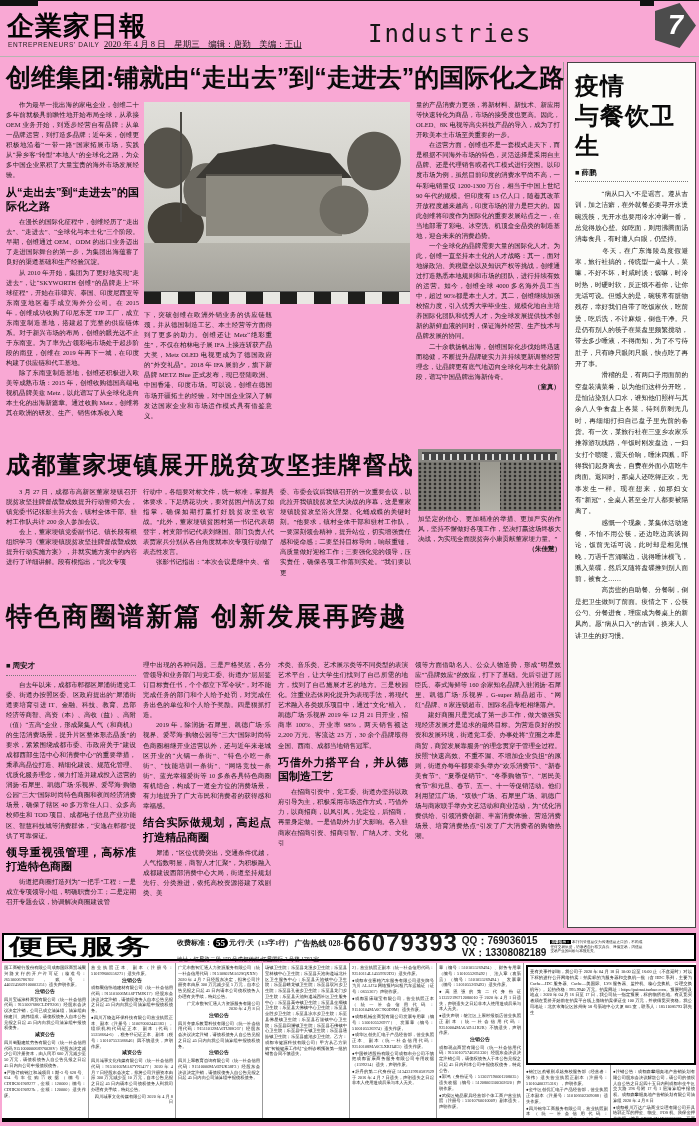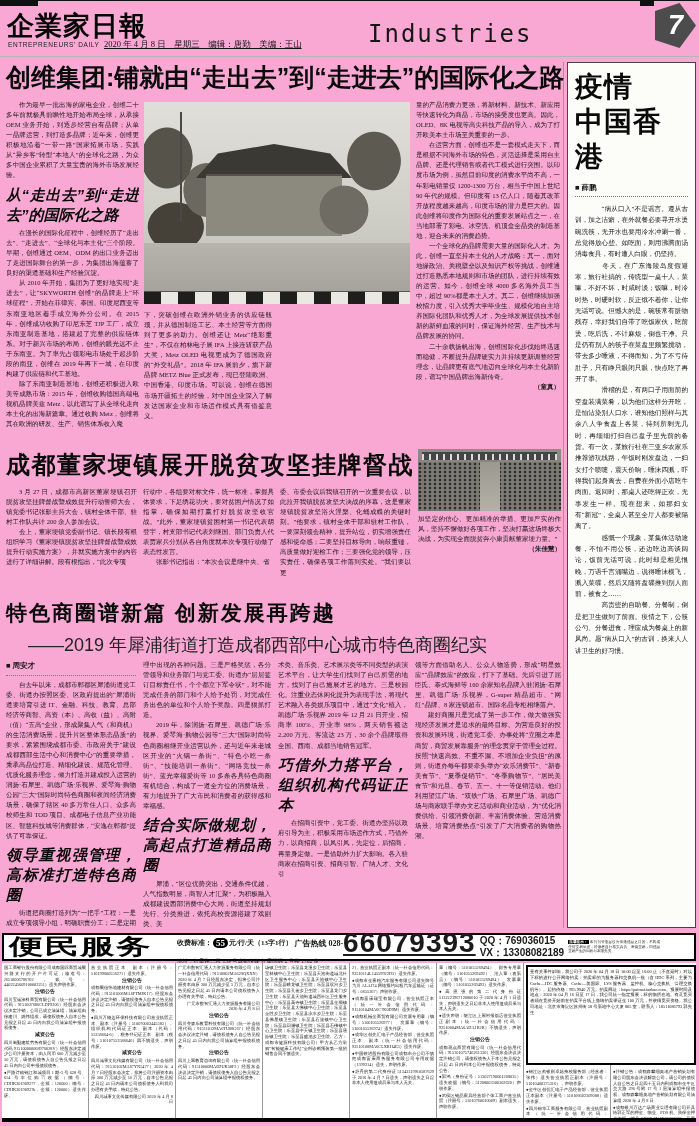--- a/index.html
+++ b/index.html
@@ -23,27 +23,27 @@
     clip-path:polygon(0 18%, 60% 0, 100% 50%, 60% 100%, 0 82%);
     display:flex; align-items:center; justify-content:center;
     color:#fff; font-size:27px; font-weight:bold; font-style:italic; font-family:"Liberation Sans",sans-serif;
   }
   .hrule { position:absolute; left:0; top:56px; width:699px; height:1px; background:#b5b5b0; }
   .vrule-main { position:absolute; left:563px; top:62px; width:1px; height:866px; background:#9a9a95; }
   
   .h-art { position:absolute; font-family:"Liberation Sans",sans-serif; font-weight:bold; color:#0b0b0b; white-space:nowrap; }
   .h1 { left:6px; top:61px; font-size:25px; letter-spacing:0px; }
   .h2 { left:6px; top:449px; font-size:24px; letter-spacing:1.5px; }
-  .h3 { left:6px; top:599px; font-size:21px; letter-spacing:2px; }
+  .h3 { left:6px; top:599px; font-size:26px; letter-spacing:2px; }
   .h3sub { position:absolute; left:28px; top:633px; font-size:18px; color:#222; white-space:nowrap; font-family:"Liberation Sans",sans-serif; }
   .col { position:absolute; font-size:6.5px; line-height:1.55; text-align:justify; overflow:hidden; color:#181818; }
   .it { text-indent:0; }
   .it-p { text-indent:2em; }
   .it-cont { text-indent:0; }
-  .it-sub { font-family:"Liberation Sans",sans-serif; font-weight:bold; font-size:15px; line-height:1.35; margin:4px 0 3px 0; text-indent:0; color:#0b0b0b;font-style:italic; }
+  .it-sub { font-family:"Liberation Sans",sans-serif; font-weight:bold; font-size:11px; line-height:1.35; margin:4px 0 3px 0; text-indent:0; color:#0b0b0b; }
   .it-sign { text-align:right; font-weight:bold; }
   .it-byline { font-family:"Liberation Sans",sans-serif; font-weight:bold; font-size:7.5px; border-bottom:1px dotted #777; padding-bottom:3px; margin-bottom:4px; }
   
   .a1c1 { left:6px;  top:100px; width:133px; height:346px; }
   .a1c2a{ left:144px; top:310px; width:128px; height:136px; }
   .a1c2b{ left:278px; top:307px; width:132px; height:139px; }
   .a1c3 { left:416px; top:100px; width:144px; height:346px; }
   
   .a2c1 { left:6px;   top:487px; width:131px; height:106px; }
   .a2c2 { left:143px; top:487px; width:131px; height:106px; }
@@ -76,33 +76,33 @@
   .photo2 { position:absolute; left:418px; top:449px; width:143px; height:62px; background:linear-gradient(#8e8c87,#6e6c67); overflow:hidden; }
   .ph2-banner { position:absolute; left:4px; top:3px; width:135px; height:8px; background:#454545;
     background-image:repeating-linear-gradient(90deg,#dcdcda 0 2px, transparent 2px 7px); background-size:auto; background-position:0 2px; background-repeat:repeat-x; }
   .ph2-crowd { position:absolute; left:0; top:13px; width:143px; height:49px;
     background-color:#7d7b75;
     background-image:radial-gradient(circle at 2px 2px, #2e2d2b 1px, transparent 1.7px);
     background-size:5px 4px; }
   .ph2-aisle { position:absolute; left:62px; top:13px; width:20px; height:49px; background:linear-gradient(#9a988f,#b3b1a8); }
   
   .sidebar { position:absolute; left:567px; top:62px; width:129px; height:866px; border:1px solid #444; background:#fcfcf9; padding:8px 7px; }
-  .sb-title { font-family:Liberation Mono, monospace; font-weight:bold; font-size:28px; line-height:1.25; color:#0a0a0a; letter-spacing:1px; }
+  .sb-title { font-family:Liberation Sans, sans-serif; font-weight:bold; font-size:24px; line-height:1.25; color:#0a0a0a; letter-spacing:1px; }
   .sb-byline { font-family:"Liberation Sans",sans-serif; font-weight:bold; font-size:7.5px; margin-top:7px; border-bottom:1px dotted #777; padding-bottom:3px; }
   .sb-body { margin-top:6px; font-size:6.6px; line-height:1.72; text-align:justify; color:#151515; height:740px; overflow:hidden; }
   .sb-body .it-p { margin:0; }
   
   .banner { position:absolute; left:2px; top:933px; width:694px; height:28px; border:2px solid #000; background:#fff; display:flex; align-items:center; }
   .bn-title { flex:0 0 auto; margin-left:5px; width:168px; font-size:22px; font-weight:bold; letter-spacing:1px; transform:scaleX(1.55); transform-origin:left center; white-space:nowrap; color:#050505; }
   .bn-mid { flex:0 0 auto; display:flex; flex-direction:column; }
   .bn-feerow { display:flex; align-items:center; white-space:nowrap; }
   .bn-fee-label, .bn-fee-unit { font-size:7px; font-weight:bold; }
   .bn-fee-price { display:inline-block; background:#000; color:#fff; font-weight:bold; font-size:9px; border-radius:8px; padding:0 3px; margin:0 1px; }
   .bn-hot-label { font-size:8px; font-weight:bold; margin-left:2px; }
-  .bn-hot-num { font-size:28px; font-weight:bold; letter-spacing:1px; font-family:"Liberation Sans",sans-serif; line-height:1;text-decoration:underline; }
+  .bn-hot-num { font-size:24px; font-weight:bold; letter-spacing:1px; font-family:"Liberation Sans",sans-serif; line-height:1; }
   .bn-address { font-size:5.5px; white-space:nowrap; margin-top:1px; }
   .bn-qqvx { flex:0 0 auto; margin-left:4px; font-family:"Liberation Sans",sans-serif; font-weight:bold; font-size:10px; line-height:1.25; white-space:nowrap; }
   .bn-notice { flex:0 0 auto; margin-left:4px; width:92px; font-size:3.6px; line-height:1.35; text-align:justify; color:#222; }
   .bn-notice-label { background:#000; color:#fff; padding:0 1px; font-weight:bold; }
   
   .ads { position:absolute; left:2px; top:963px; width:694px; height:159px; border-bottom:4px solid #000; background:#fff; overflow:hidden; }
   .adcol { position:absolute; top:2px; width:82px; height:155px; overflow:hidden; font-size:4.3px; line-height:1.34; text-align:justify; color:#222; }
   .adcol .it { margin-bottom:1px; }
   .it-adtitle { text-align:center; font-weight:bold; font-size:5px; margin:1px 0; text-indent:0; }
   .adcol .it-sign { text-align:right; font-weight:normal; }
@@ -170,46 +170,45 @@
     </div>
   <div class="col a2c3">
       <div class="it it-cont">委、市委会议后我镇召开的一次重要会议，以此拉开我镇脱贫攻坚大决战的序幕，这是董家埂镇脱贫攻坚浴火涅槃、化蛹成蝶的关键时刻。”他要求，镇村全体干部和驻村工作队，一要深刻领会精神，提升站位，切实增强责任感和使命感；二要坚持目标导向，响鼓重锤，高质量做好迎检工作；三要强化党的领导，压实责任，确保各项工作落到实处。“我们要以更</div>
     </div>
   <div class="col a2c4">
       <div class="it it-cont">加坚定的信心、更加精准的举措、更加严实的作风，坚持不懈做好各项工作，坚决打赢这场终极大决战，为实现全面脱贫奔小康贡献董家埂力量。”</div>
       <div class="it it-sign">（朱佳慧）</div>
     </div>
 
   <div class="h-art h3">特色商圈谱新篇  创新发展再跨越</div>
-  <div class="h3sub">——2019 年犀浦街道打造成都西部中心城市特色商圈纪实</div>
   <div class="col a3c1">
       <div class="it it-byline">■ 周安才</div>
       <div class="it it-p">自去年以来，成都市郫都区犀浦街道党工委、街道办按照区委、区政府提出的“犀浦街道要培育引进 IT、金融、科技、教育、总部经济等商智、高资（本）、高收（益）、高附（值）“五高”企业，形成聚集人气（和商机）的生活消费场景，提升片区整体形态品质”的要求，紧紧围绕成都市委、市政府关于“建设成都西部生活中心和消费中心”的重要举措，秉承高品位打造、精细化建设、规范化管理、优质化服务理念，倾力打造并建成投入运营的润扬·石犀里、凯德广场·乐视界、爱琴海·购物公园“三大”国际时尚特色商圈和夜间经济消费场景，确保了辖区 40 多万常住人口、众多高校师生和 TOD 项目、成都电子信息产业功能区、智慧科技城等消费群体，“安逸在郫都”提供了可靠保证。</div>
       <div class="it it-sub">领导重视强管理，高标准打造特色商圈</div>
       <div class="it it-p">街道把商圈打造列为“一把手”工程：一是成立专项领导小组，明确职责分工；二是定期召开专题会议，协调解决商圈建设管</div>
     </div>
   <div class="col a3c2">
       <div class="it it-cont">理中出现的各种问题。三是严格奖惩，各分管领导和业务部门与党工委、街道办“层层签订目标责任书，个个都立下军令状”，对不能完成任务的部门和个人给予处罚，对完成任务出色的单位和个人给予奖励。四是狠抓打造。</div>
       <div class="it it-p">2019 年，除润扬·石犀里、凯德广场·乐视界、爱琴海·购物公园等“三大”国际时尚特色商圈相继开业运营以外，还与近年来老城区开业的“火锅一条街”、“特色小吃一条街”、“技能培训一条街”、“网络竞技一条街”、蓝光幸福爱街等 10 多条各具特色商圈有机结合，构成了一道全方位的消费场景，有力地提升了广大市民和消费者的获得感和幸福感。</div>
       <div class="it it-sub">结合实际做规划，高起点打造精品商圈</div>
       <div class="it it-p">犀浦，“区位优势突出，交通条件优越，人气指数明显，商智人才汇聚”，为积极融入成都建设西部消费中心大局，街道坚持规划先行、分类推进，依托高校资源搭建了戏剧类、美</div>
     </div>
   <div class="col a3c3">
       <div class="it it-cont">术类、音乐类、艺术展示类等不同类型的表演艺术平台，让大学生们找到了自己所需的地方，找到了自己施展才艺的地方。三是校园化。注重业态休闲化提升为表现手法，将现代艺术融入各类娱乐项目中，通过“文化”植入，凯德广场·乐视界 2019 年 12 月 21 日开业，招商率 100%、开业率 98%，两天销售额达 2,200 万元、客流达 23 万，30 余个品牌取得全国、西南、成都当地销售冠军。</div>
-      <div class="it it-sub">巧借外力搭平台，组织机构代码证正本</div>
+      <div class="it it-sub">巧借外力搭平台，并从德国制造工艺</div>
       <div class="it it-p">在招商引资中，党工委、街道办坚持以政府引导为主，积极采用市场运作方式，巧借外力，以商招商，以凤引凤，先定位，后招商，再量身定做。一是借助外力扩大影响。各入驻商家在招商引资、招商引智、广纳人才、文化引</div>
     </div>
   <div class="col a3c4">
       <div class="it it-cont">领等方面借助名人、公众人物造势，形成“明星效应”“品牌效应”的效应，打下了基础。先后引进了屈臣氏、泰式海鲜等 160 余家知名品牌入驻润扬·石犀里、凯德广场·乐视界，G-super 精品超市、“网红”品牌、8 家连锁超市、国际名品专柜相继落户。</div>
       <div class="it it-p">建好商圈只是完成了第一步工作，做大做强实现经济发展才是追求的最终目标。为营造良好的投资和发展环境，街道党工委、办事处将“立圈之本是商贸，商贸发展靠服务”的理念贯穿于管理全过程。按照“快速高效、不重不漏、不增加企业负担”的原则，街道办每年都要牵头举办“欢乐消费节”、“新春美食节”、“夏季促销节”、“冬季购物节”、“居民美食节”和元旦、春节、五一、十一等促销活动。他们利用望江广场、“双铁”广场、石犀里广场、凯德广场与商家联手举办文艺活动和商业活动，为“优化消费供给、引领消费创新、丰富消费体验、营造消费场景、培育消费热点”引发了广大消费者的购物热潮。</div>
     </div>
 
   <div class="sidebar">
     <div class="sb-title">疫情</div>
-    <div class="sb-title">中国香港</div>
+    <div class="sb-title">与餐饮卫生</div>
     <div class="sb-byline">■ 薛鹏</div>
     <div class="sb-body">
         <div class="it it-p">　　“病从口入”不是谣言。遵从古训，加之洁癖，在外就餐必要寻开水烫碗洗筷，无开水也要用冷水冲涮一番，总觉得放心些。如吃面，则用沸腾面汤消毒食具，有时遭人白眼，仍坚持。</div>
         <div class="it it-p">　　冬天，在广东海陵岛度假避寒，旅行社搞的，传统型一桌十人，菜嘛，不好不坏，时咸时淡；饭嘛，时冷时热，时硬时软，反正饿不着你，让你无话可说。但憾大的是，碗筷常有脏物残存，幸好我们自带了吃饭家伙，吃前烫，吃后洗，不计麻烦，倒也干净。只是仍有别人的筷子在菜盘里频繁搅动，带去多少唾液，不得而知，为了不亏待肚子，只有睁只眼闭只眼，快点吃了再开了事。</div>
         <div class="it it-p">　　滑稽的是，有两口子用面前的空盘装满菜肴，以为他们这样分开吃，是怕沾染别人口水，谁知他们照样与其余八人争食盘上各菜，待到所剩无几时，再细细打扫自己盘子里先前的备货。有一次，某旅行社在三亚乡农家乐推荐游玩线路，午饭时刚发盘边，一妇女打个喷嚏，震天价响，唾沫四溅，吓得我们起身离去，自费在外面小店吃牛肉面。返回时，那桌人还吃得正欢，无事发生一样。现在想来，如那妇女有“新冠”，全桌人甚至全厅人都要被隔离了。</div>
         <div class="it it-p">　　感慨一个现象，某集体活动途餐，不怕不用公筷，还边吃边高谈阔论，饭前无话可说，此时却是相见恨晚，万语千言涌嘴边，说得唾沫横飞，溅入菜碟，然后又随将盘碟推到别人面前，被食之……</div>
         <div class="it it-p">　　高贵些的自助餐、分餐制，倒是把卫生做到了前面。疫情之下，公筷公勺、分餐进食，理应成为餐桌上的新风尚。愿“病从口入”的古训，换来人人讲卫生的好习惯。</div>
       </div>
   </div>
 

